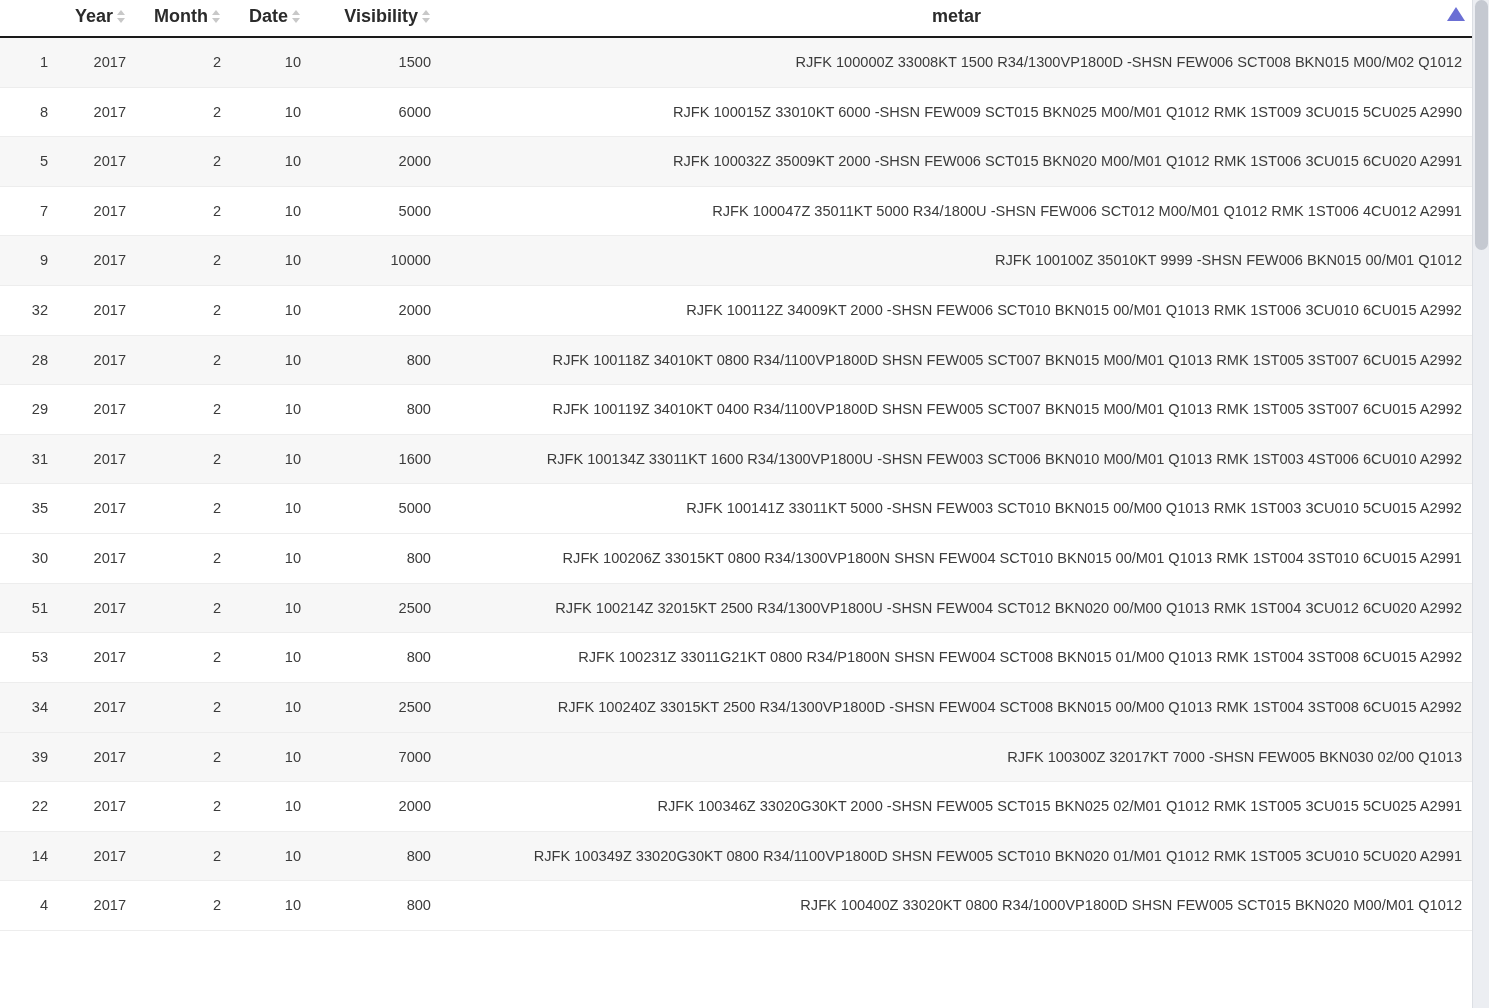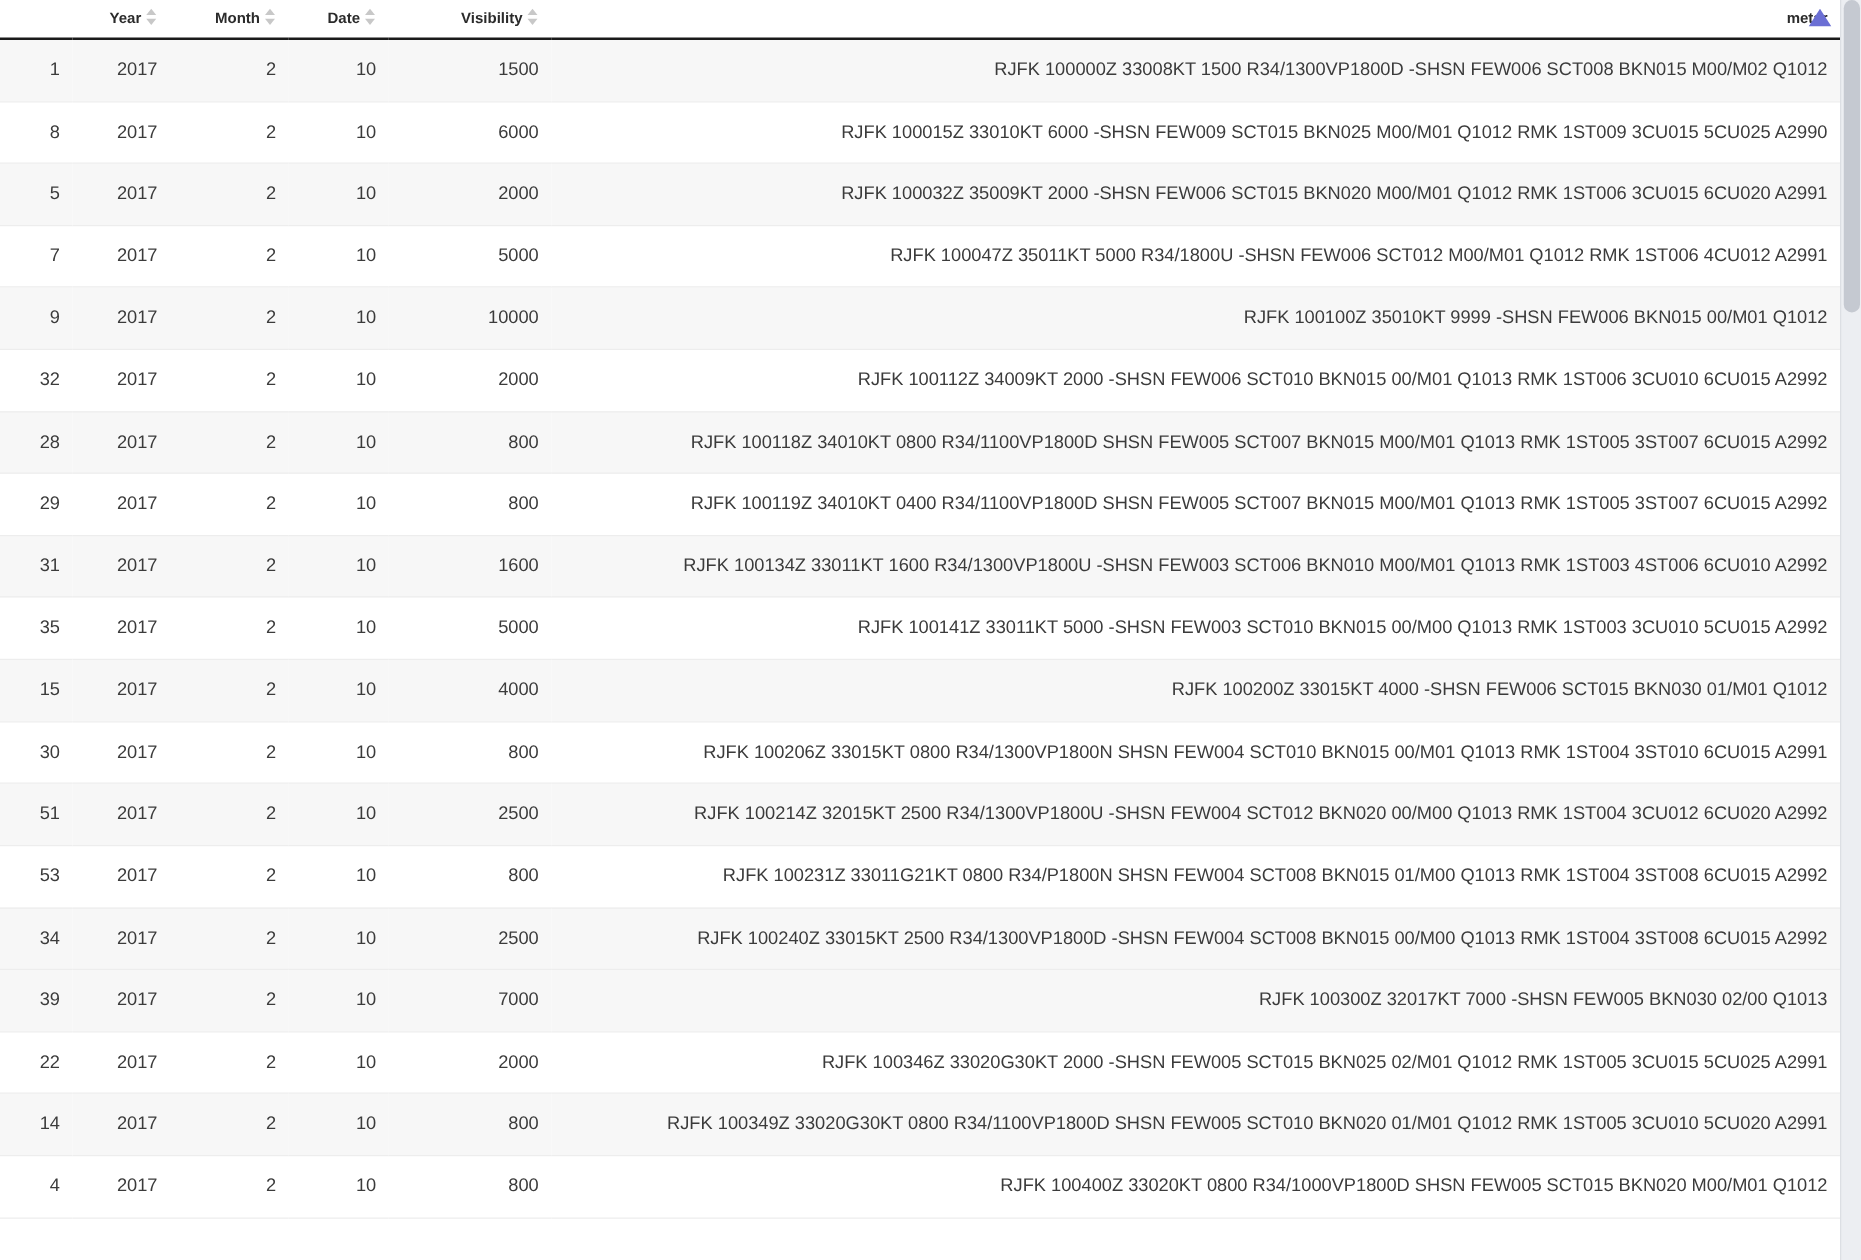--- a/index.html
+++ b/index.html
@@ -40,31 +40,31 @@
     width: 1472px;
     height: 1008px;
     overflow: hidden;
   }
   table.data {
     width: 1472px;
     border-collapse: collapse;
     table-layout: fixed;
   }
   table.data thead th {
-    font-size: 12px;
+    font-size: 18px;
     font-weight: bold;
     color: #2b2b2b;
     padding: 6px 10px 9px 10px;
     vertical-align: bottom;
     border-bottom: 2px solid #1a1a1a;
     background: #ffffff;
     white-space: nowrap;
   }
   th.th-num   { text-align: right; }
-  th.th-left  { text-align: right; }
+  th.th-left  { text-align: center; }
 
   .hdr-inner {
     display: inline-flex;
     align-items: center;
     gap: 4px;
   }
   .sort-icon {
     display: inline-block;
     width: 9px;
     height: 15px;
@@ -246,28 +246,20 @@
             <td class="c-met">RJFK 100134Z 33011KT 1600 R34/1300VP1800U -SHSN FEW003 SCT006 BKN010 M00/M01 Q1013 RMK 1ST003 4ST006 6CU010 A2992</td>
           </tr>
           <tr class="even">
             <td class="c-idx">35</td>
             <td class="c-num">2017</td>
             <td class="c-num">2</td>
             <td class="c-num">10</td>
             <td class="c-num">5000</td>
             <td class="c-met">RJFK 100141Z 33011KT 5000 -SHSN FEW003 SCT010 BKN015 00/M00 Q1013 RMK 1ST003 3CU010 5CU015 A2992</td>
           </tr>
-          <tr class="odd">
-            <td class="c-idx">15</td>
-            <td class="c-num">2017</td>
-            <td class="c-num">2</td>
-            <td class="c-num">10</td>
-            <td class="c-num">4000</td>
-            <td class="c-met">RJFK 100200Z 33015KT 4000 -SHSN FEW006 SCT015 BKN030 01/M01 Q1012</td>
-          </tr>
           <tr class="even">
             <td class="c-idx">30</td>
             <td class="c-num">2017</td>
             <td class="c-num">2</td>
             <td class="c-num">10</td>
             <td class="c-num">800</td>
             <td class="c-met">RJFK 100206Z 33015KT 0800 R34/1300VP1800N SHSN FEW004 SCT010 BKN015 00/M01 Q1013 RMK 1ST004 3ST010 6CU015 A2991</td>
           </tr>
           <tr class="odd">
             <td class="c-idx">51</td>

